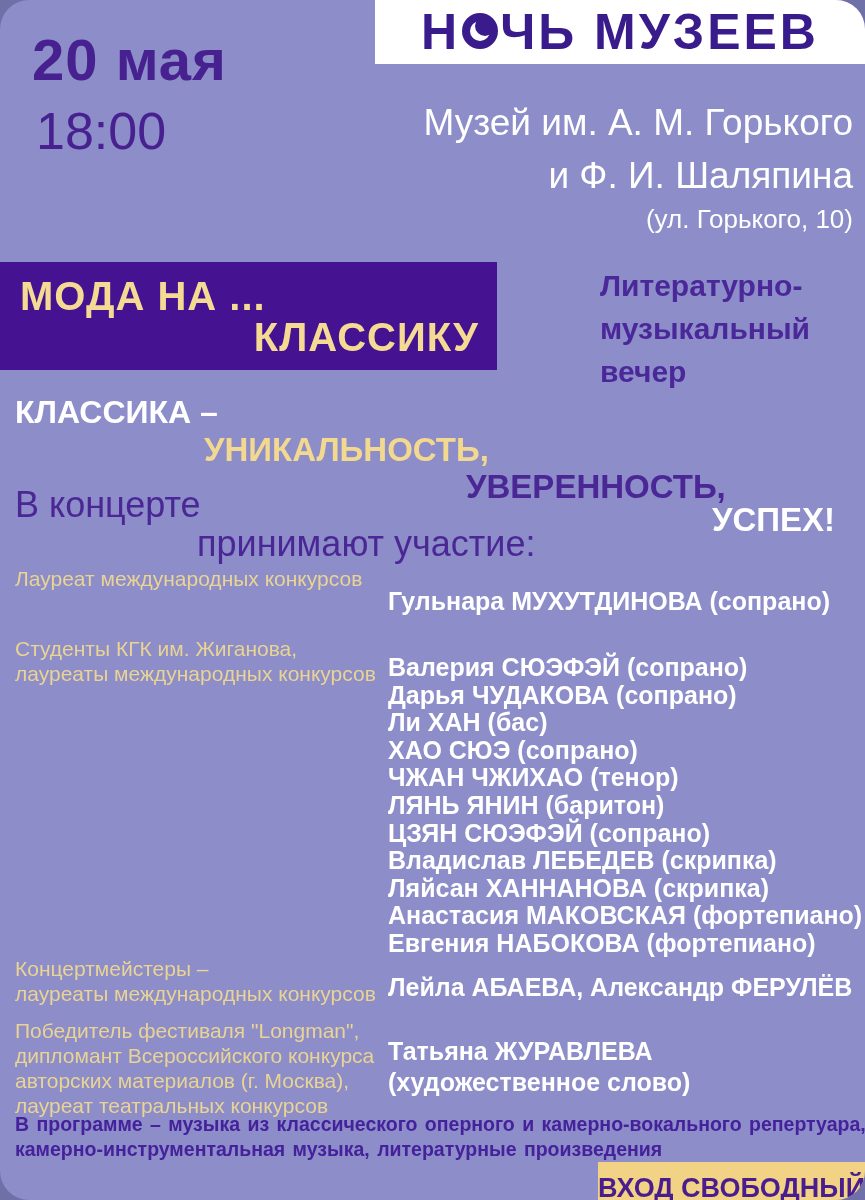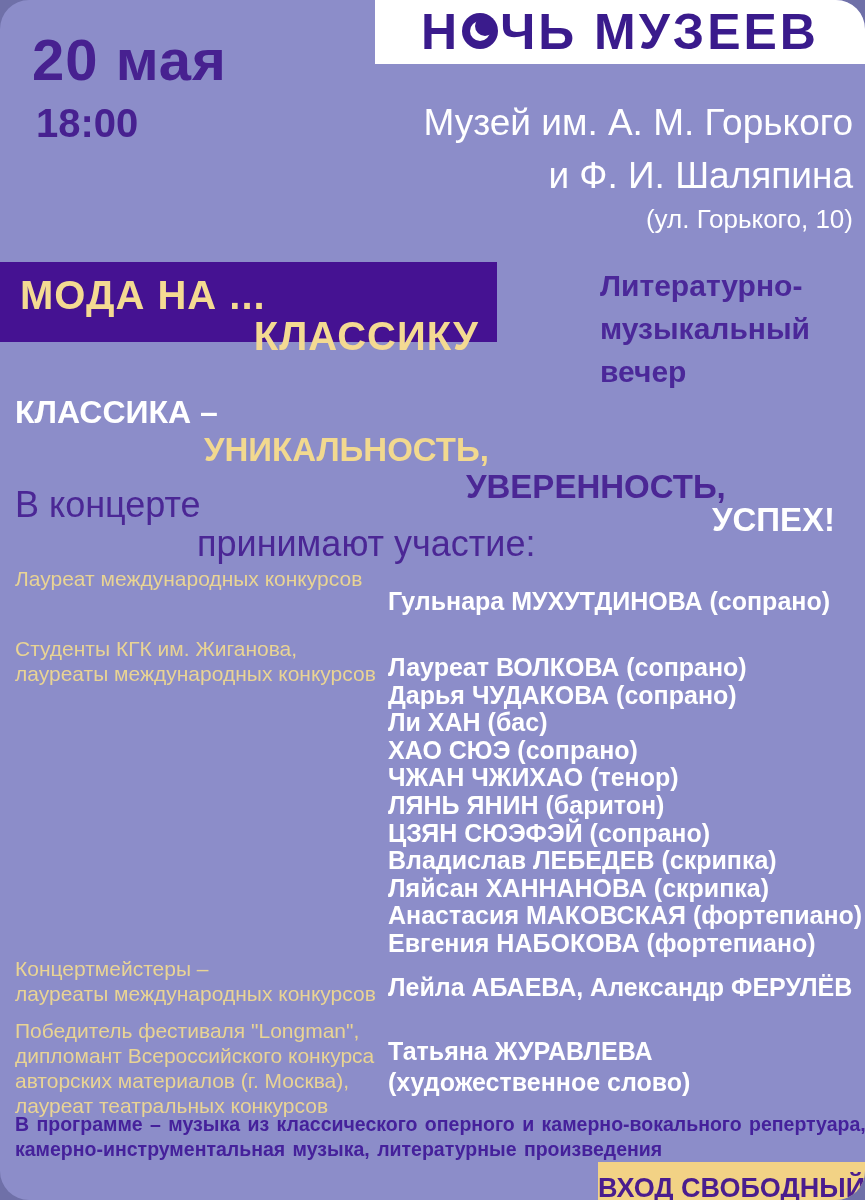--- a/index.html
+++ b/index.html
@@ -9,21 +9,21 @@
     width:865px; height:1200px;
     margin:0 auto;
     background:#8c8dc9;
     overflow:hidden;
     font-family:"Liberation Sans", sans-serif;
     border-radius:29px;
   }
   
   .date-block { position:absolute; left:32px; top:26px; color:#472190; }
   .date { font-size:58px; font-weight:bold; letter-spacing:1px; }
-  .time { font-size:40px; font-weight:bold; margin-top:8px; margin-left:4px; }
+  .time { font-size:52px; font-weight:normal; margin-top:8px; margin-left:4px; }
 
   .logo-box {
     position:absolute; left:375px; top:0; width:490px; height:64px;
     background:#ffffff;
     display:flex; align-items:center; justify-content:center;
   }
   .logo-text {
     color:#3a1b8c; font-size:50px; font-weight:bold; letter-spacing:3px;
     white-space:nowrap; line-height:1;
   }
@@ -35,24 +35,24 @@
   .moon-hole { position:absolute; left:8px; top:8px; width:20px; height:20px; background:#ffffff; border-radius:50%; }
   .moon-bite { position:absolute; left:13px; top:3px; width:20px; height:20px; background:#3a1b8c; border-radius:50%; }
 
   .museum { position:absolute; top:102px; right:12px; text-align:right; color:#ffffff; }
   .museum-l1 { font-size:37px; }
   .museum-l2 { font-size:37px; margin-top:11px; }
   .museum-l3 { font-size:26px; margin-top:7px; }
 
   
   .banner {
-    position:absolute; left:0; top:262px; width:497px; height:80px;
+    position:absolute; left:0; top:262px; width:497px; height:108px;
     background:#451292;
     padding:13px 18px 12px 20px;
-    display:flex; flex-direction:column; justify-content:space-between;
+    display:flex; flex-direction:column; justify-content:flex-end;
   }
   .banner-l1, .banner-l2 {
     color:#f4da92; font-size:40px; font-weight:bold; line-height:41px; letter-spacing:1px;
   }
   .banner-l2 { text-align:right; }
 
   .event-type {
     position:absolute; left:600px; top:264px;
     color:#4b2899; font-size:30px; font-weight:bold; line-height:43px;
     white-space:pre-line;
@@ -134,21 +134,21 @@
   <div class="sl sl-uverennost">УВЕРЕННОСТЬ,</div>
   <div class="sl sl-uspeh">УСПЕХ!</div>
   <div class="sl sl-koncert">В концерте</div>
   <div class="sl sl-prinimayut">принимают участие:</div>
 
   <div class="group-label g1-label">Лауреат международных конкурсов</div>
   <div class="group-names g1-names">Гульнара МУХУТДИНОВА (сопрано)</div>
 
   <div class="group-label g2-label">Студенты КГК им. Жиганова,
 лауреаты международных конкурсов</div>
-  <div class="group-names g2-names">Лауреат ВОЛКОВА (сопрано)
+  <div class="group-names g2-names">Валерия СЮЭФЭЙ (сопрано)
 Дарья ЧУДАКОВА (сопрано)
 Ли ХАН (бас)
 ХАО СЮЭ (сопрано)
 ЧЖАН ЧЖИХАО (тенор)
 ЛЯНЬ ЯНИН (баритон)
 ЦЗЯН СЮЭФЭЙ (сопрано)
 Владислав ЛЕБЕДЕВ (скрипка)
 Ляйсан ХАННАНОВА (скрипка)
 Анастасия МАКОВСКАЯ (фортепиано)
 Евгения НАБОКОВА (фортепиано)</div>

